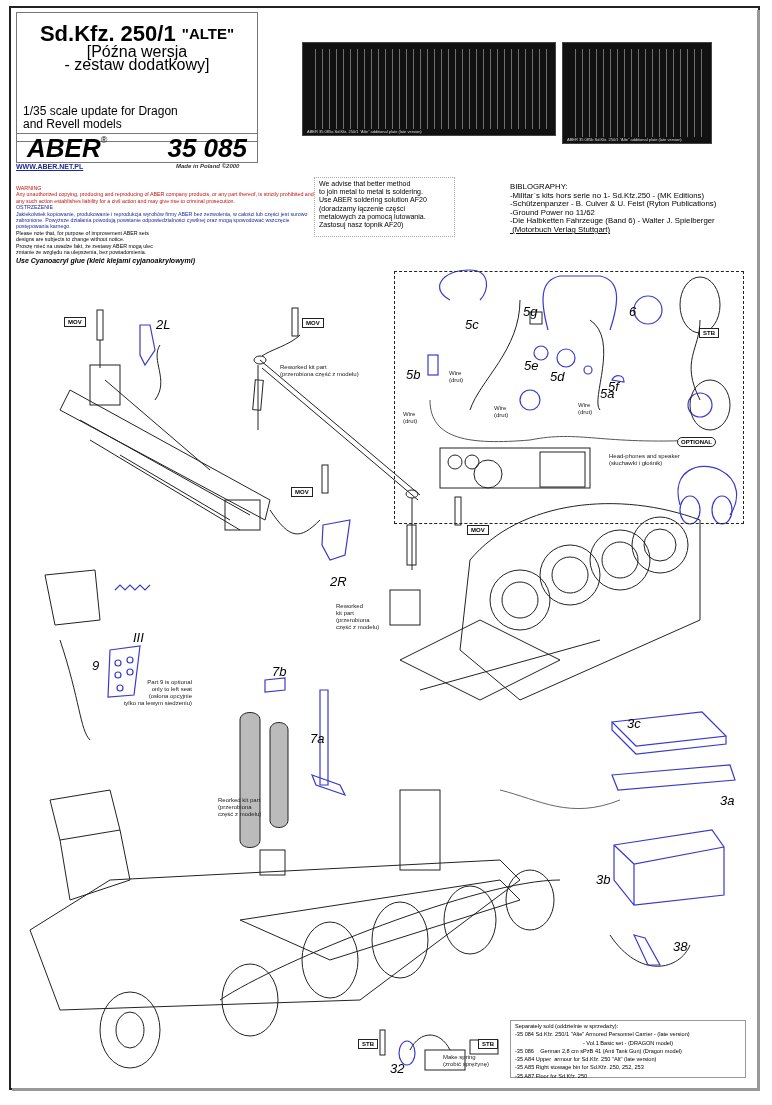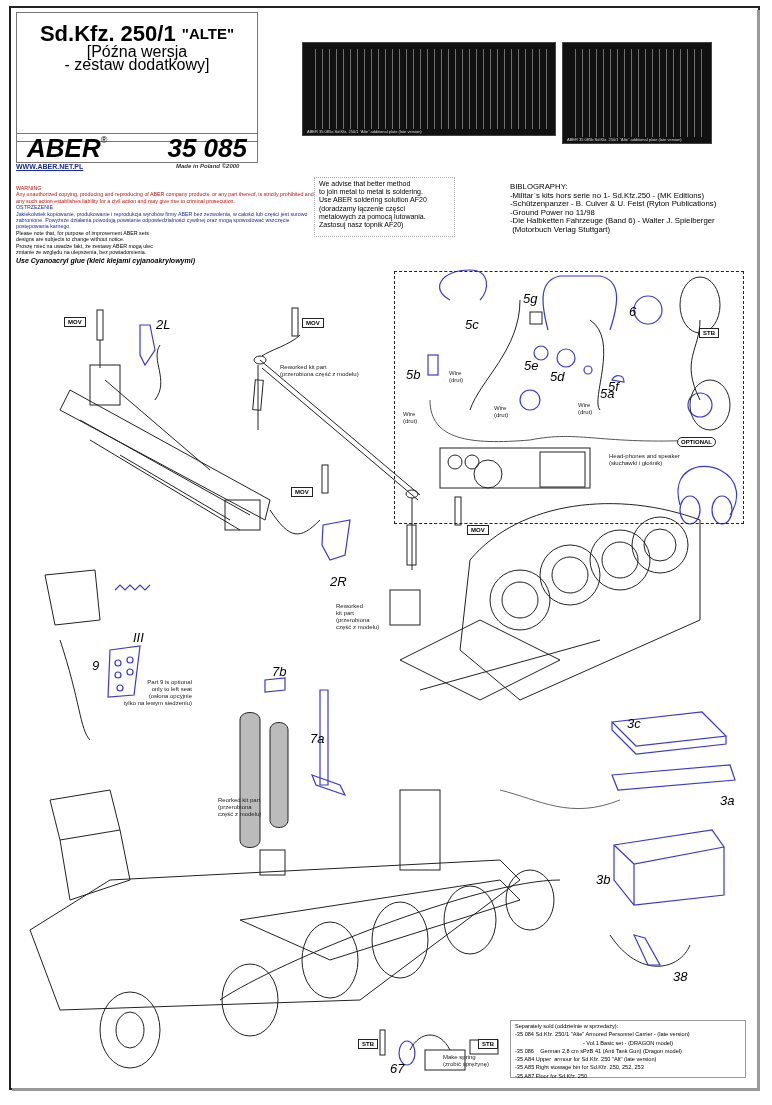--- a/index.html
+++ b/index.html
@@ -44,20 +44,24 @@
 <body>
 
 <div class="frame"></div>
 <div class="frame-shadow"></div>
 <div class="frame-shadow2"></div>
 
 <div class="title-box">
   <div class="title-main"><span>Sd.Kfz. 250/1</span> <span class="alte">"ALTE"</span></div>
   <div class="title-pl">[Późna wersja</div>
   <div class="title-pl">- zestaw dodatkowy]</div>
+  <div class="title-scale">
+    <div>1/35 scale update for Dragon</div>
+    <div>and Revell models</div>
+  </div>
 </div>
 <div class="brand-box">
   <div class="brand-aber"><span>ABER</span><sup>®</sup></div>
   <div class="brand-num">35 085</div>
 </div>
 <div class="brand-url">WWW.ABER.NET.PL</div>
 <div class="brand-made">Made in Poland ©2000</div>
 
 <div class="etch etch1">
   <div class="grid"></div>
@@ -84,23 +88,23 @@
   <div>Use ABER soldering solution AF20</div>
   <div>(doradzamy łączenie części</div>
   <div>metalowych za pomocą lutowania.</div>
   <div>Zastosuj nasz topnik AF20)</div>
 </div>
 
 <div class="biblio">
   <div>BIBLOGRAPHY:</div>
   <div>-Militar`s kits hors serie no 1- Sd.Kfz.250 - (MK Editions)</div>
   <div>-Schützenpanzer - B. Culver &amp; U. Feist (Ryton Publications)</div>
-  <div>-Ground Power no 11/98</div>
+  <div>-Ground Power no 11/62</div>
   <div>-Die Halbketten Fahrzeuge (Band 6) - Walter J. Spielberger</div>
-  <div style="white-space:pre;"> (Motorbuch Verlag Stuttgart)</div>
+  <div style="white-space:pre;text-decoration:underline;"> (Motorbuch Verlag Stuttgart)</div>
 </div>
 
 <svg class="draw" width="772" height="1105" viewBox="0 0 772 1105">
   <g fill="none" stroke="#222" stroke-width="1">
 
     <g>
       <path d="M70 390 L270 500 L265 520 L60 410 Z"></path>
       <path d="M80 420 L250 515 M90 440 L240 530 M120 455 L230 520"></path>
       <rect x="90" y="365" width="30" height="40"></rect>
       <rect x="225" y="500" width="35" height="30"></rect>
@@ -235,35 +239,35 @@
 <div class="tag" style="left:467px;top:525px;">MOV</div>
 <div class="tag" style="left:699px;top:328px;">STB</div>
 <div class="tag" style="left:358px;top:1039px;">STB</div>
 <div class="tag" style="left:478px;top:1039px;">STB</div>
 <div class="tag" style="left:677px;top:437px;border-radius:8px;border-width:1px;">OPTIONAL</div>
 
 <div class="lbl" style="left:156px;top:317px;">2L</div>
 <div class="lbl" style="left:330px;top:574px;">2R</div>
 <div class="lbl" style="left:465px;top:317px;">5c</div>
 <div class="lbl" style="left:406px;top:367px;">5b</div>
-<div class="lbl" style="left:523px;top:291px;">5g</div>
+<div class="lbl" style="left:523px;top:304px;">5g</div>
 <div class="lbl" style="left:524px;top:358px;">5e</div>
 <div class="lbl" style="left:550px;top:369px;">5d</div>
 <div class="lbl" style="left:573px;top:379px;margin-left:35px;">5f</div>
 <div class="lbl" style="left:600px;top:386px;">5a</div>
 <div class="lbl" style="left:629px;top:304px;">6</div>
 <div class="lbl" style="left:133px;top:596px;margin-top:34px;">III</div>
 <div class="lbl" style="left:92px;top:658px;">9</div>
 <div class="lbl" style="left:272px;top:664px;">7b</div>
 <div class="lbl" style="left:310px;top:731px;">7a</div>
 <div class="lbl" style="left:627px;top:716px;">3c</div>
 <div class="lbl" style="left:720px;top:793px;">3a</div>
 <div class="lbl" style="left:596px;top:872px;">3b</div>
-<div class="lbl" style="left:673px;top:969px;">38</div>
-<div class="lbl" style="left:390px;top:1061px;">67</div>
+<div class="lbl" style="left:673px;top:939px;">38</div>
+<div class="lbl" style="left:390px;top:1061px;">32</div>
 
 <div class="note" style="left:280px;top:364px;">
   <div>Reworked kit part</div>
   <div>(przerobiona część z modelu)</div>
 </div>
 <div class="note" style="left:336px;top:603px;">
   <div>Reworked</div>
   <div>kit part</div>
   <div>(przerobiona</div>
   <div>część z modelu)</div>

